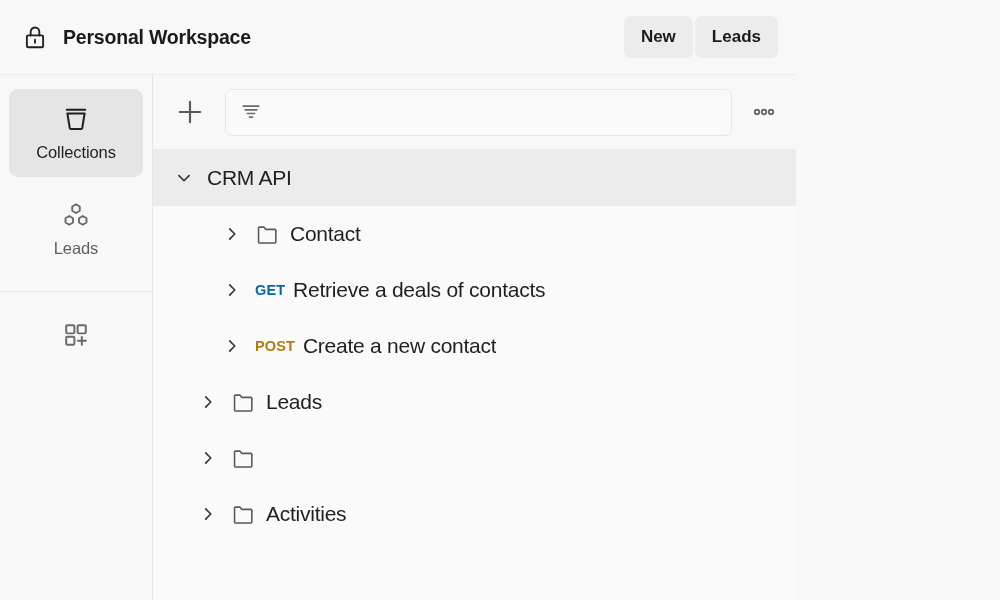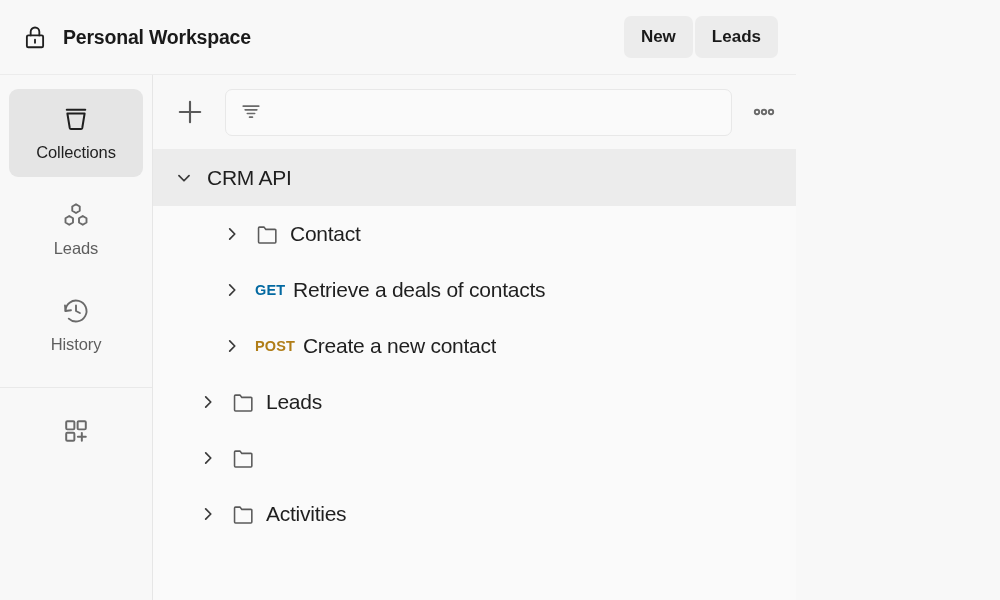--- a/index.html
+++ b/index.html
@@ -161,30 +161,20 @@
         <span class="nav-ico">
           <svg viewBox="0 0 24 24" fill="none" stroke="currentColor" stroke-width="1.5" stroke-linejoin="round" width="30" height="30">
             <polygon points="12,3.4 15,5.2 15,8.6 12,10.4 9,8.6 9,5.2"></polygon>
             <polygon points="6.6,12.8 9.6,14.6 9.6,18 6.6,19.8 3.6,18 3.6,14.6"></polygon>
             <polygon points="17.4,12.8 20.4,14.6 20.4,18 17.4,19.8 14.4,18 14.4,14.6"></polygon>
           </svg>
         </span>
         <span class="nav-label">Leads</span>
       </div>
 
-      <div class="nav-item">
-        <span class="nav-ico">
-          <svg viewBox="0 0 24 24" fill="none" stroke="currentColor" stroke-width="1.5" stroke-linecap="round" stroke-linejoin="round" width="30" height="30">
-            <path d="M3.6 12a8.4 8.4 0 1 1 2.6 6.1"></path>
-            <polyline points="3.2,7.6 3.6,12 8,11.4"></polyline>
-            <polyline points="12,7.6 12,12 15.1,13.6"></polyline>
-          </svg>
-        </span>
-        <span class="nav-label">History</span>
-      </div>
 
       <div class="sb-divider"></div>
 
       <div class="sb-extra">
         <span>
           <svg viewBox="0 0 24 24" fill="none" stroke="currentColor" stroke-width="1.7" stroke-linecap="round" stroke-linejoin="round" width="28" height="28">
             <rect x="3.6" y="3.6" width="7" height="7" rx="1"></rect>
             <rect x="13.4" y="3.6" width="7" height="7" rx="1"></rect>
             <rect x="3.6" y="13.4" width="7" height="7" rx="1"></rect>
             <path d="M17 13.6v6.8"></path>

